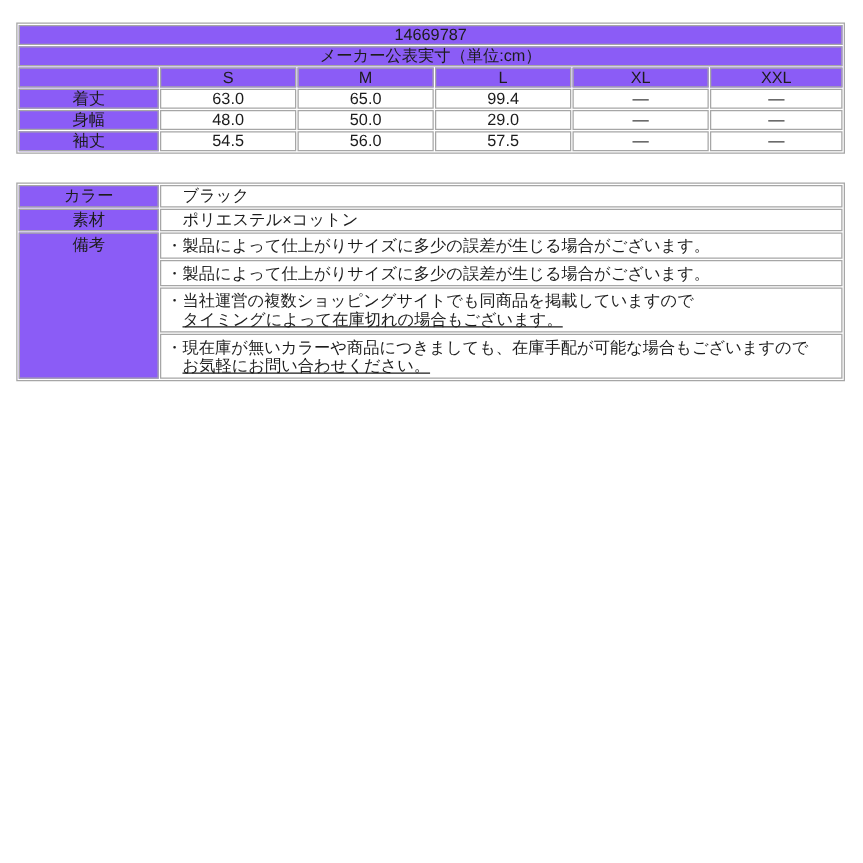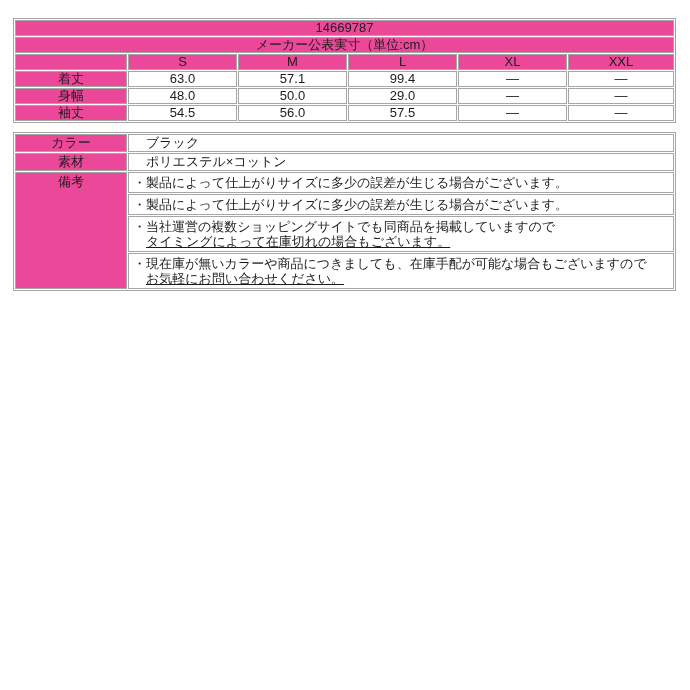--- a/index.html
+++ b/index.html
@@ -38,24 +38,24 @@
   }
   .size-table {
     position: absolute;
     left: 13px;
     top: 18px;
     width: 663px;
   }
   .details-table {
     position: absolute;
     left: 13px;
-    top: 132px;
+    top: 146px;
     width: 663px;
   }
-  .hdr { background: #ec4899; }
+  .hdr { background: #8b5cf6; }
   .center { text-align: center; }
   .bold { font-weight: normal; }
   .val { padding: 1px 4px 1px 17px; }
   .remark {
     padding: 2px 4px 2px 4px;
     line-height: 15px;
     height: auto;
   }
   .remark .line2 { padding-left: 13px; text-decoration: underline; }
   .remarks-label {
@@ -90,21 +90,21 @@
       <td class="hdr"></td>
       <td class="hdr center">S</td>
       <td class="hdr center">M</td>
       <td class="hdr center">L</td>
       <td class="hdr center">XL</td>
       <td class="hdr center">XXL</td>
     </tr>
     <tr>
       <td class="hdr center bold">着丈</td>
       <td class="center">63.0</td>
-      <td class="center">57.1</td>
+      <td class="center">65.0</td>
       <td class="center">99.4</td>
       <td class="center">—</td>
       <td class="center">—</td>
     </tr>
     <tr>
       <td class="hdr center bold">身幅</td>
       <td class="center">48.0</td>
       <td class="center">50.0</td>
       <td class="center">29.0</td>
       <td class="center">—</td>

